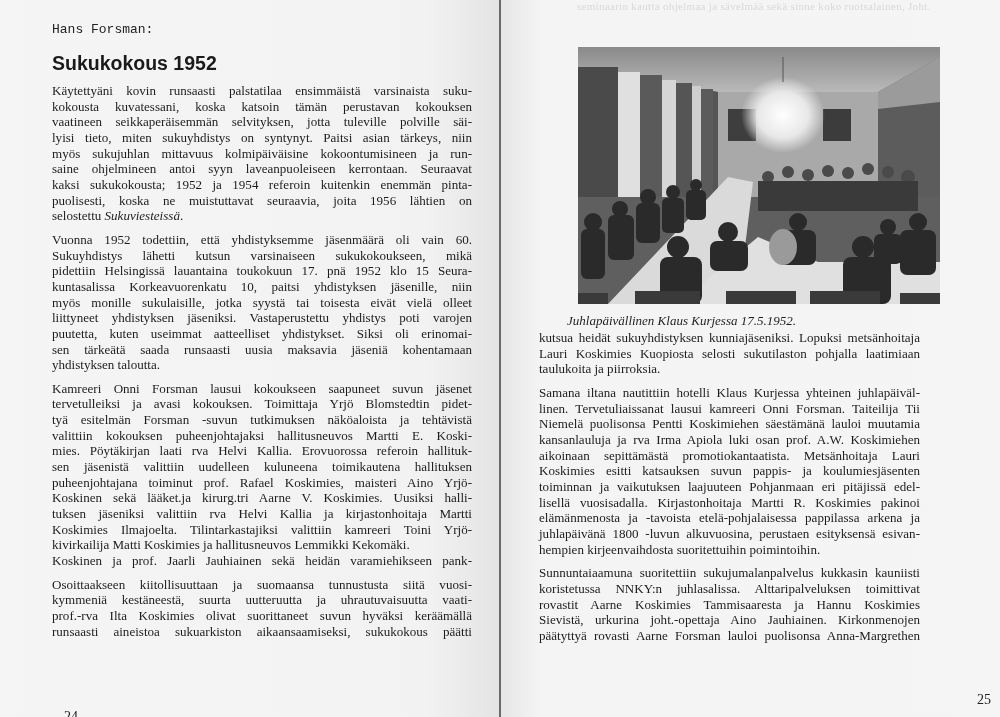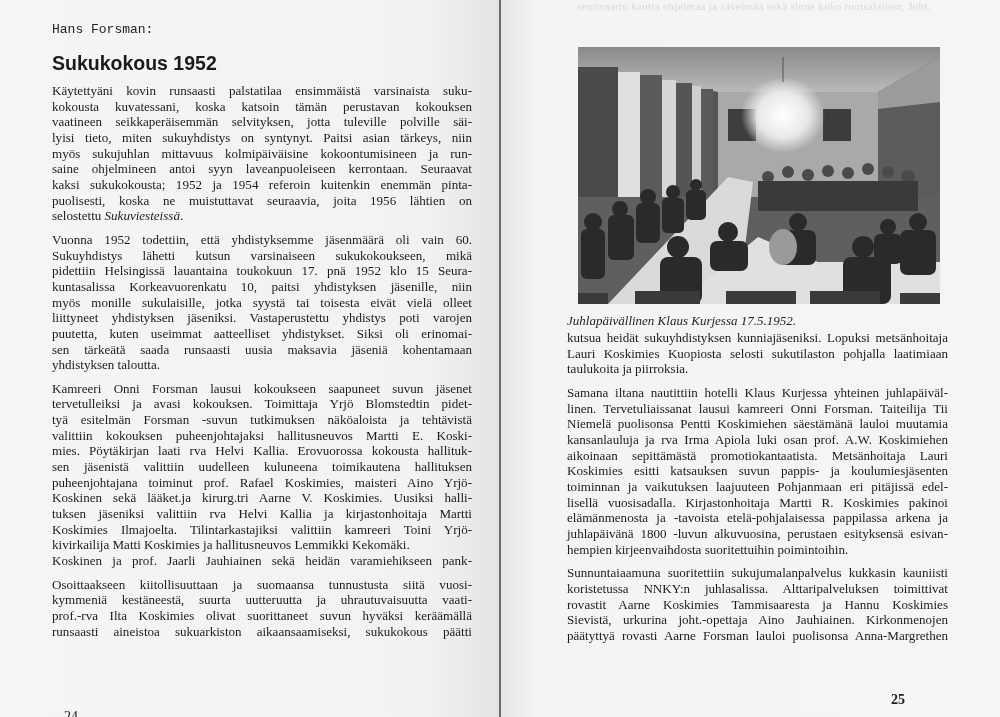--- a/index.html
+++ b/index.html
@@ -26,37 +26,37 @@
   }
   .text-block {
     position:absolute;
     font-size:13.05px; line-height:15.65px;
     text-align:justify; hyphens:none;
   }
   .text-block p { margin:0 0 8px 0; }
   .text-block .line { display:block; text-align:justify; text-align-last:justify; white-space:nowrap; }
   .text-block .line.last { text-align-last:left; }
   .left-col { left:52px; top:83px; width:420px; }
-  .right-col { left:567px; top:330px; width:381px; }
+  .right-col { left:539px; top:330px; width:381px; }
   .right-col p { margin-bottom:8px; }
 
   .photo {
     position:absolute; left:578px; top:47px; width:362px; height:257px;
     background:#6e6e6e; overflow:hidden;
   }
   .photo svg { display:block; }
   .caption {
     position:absolute; left:567px; top:313px; width:381px; text-align:left;
     font-style:italic; font-size:13px; color:#1e1e1e;
   }
   .page-number {
     position:absolute; font-size:14px; color:#222;
   }
   .pn-left { left:64px; top:687px;margin-top:22px; }
-  .pn-right { left:891px; top:692px;font-weight:bold; }
+  .pn-right { left:977px; top:692px; }
   .bleed {
     position:absolute; left:567px; top:0; width:381px; font-size:11px;
     color:#d9d9d9; white-space:nowrap; overflow:hidden; letter-spacing:0.3px;margin-left:10px;
   }
 </style>
 </head>
 <body>
 
 <div class="page page-left"></div>
 <div class="page page-right"></div>
@@ -86,21 +86,21 @@
     <span class="line">liittyneet yhdistyksen jäseniksi. Vastaperustettu yhdistys poti varojen</span>
     <span class="line">puutetta, kuten useimmat aatteelliset yhdistykset. Siksi oli erinomai-</span>
     <span class="line">sen tärkeätä saada runsaasti uusia maksavia jäseniä kohentamaan</span>
     <span class="line last">yhdistyksen taloutta.</span>
   </p>
   <p>
     <span class="line">Kamreeri Onni Forsman lausui kokoukseen saapuneet suvun jäsenet</span>
     <span class="line">tervetulleiksi ja avasi kokouksen. Toimittaja Yrjö Blomstedtin pidet-</span>
     <span class="line">tyä esitelmän Forsman -suvun tutkimuksen näköaloista ja tehtävistä</span>
     <span class="line">valittiin kokouksen puheenjohtajaksi hallitusneuvos Martti E. Koski-</span>
-    <span class="line">mies. Pöytäkirjan laati rva Helvi Kallia. Erovuorossa kokousta hallituk-</span>
+    <span class="line">mies. Pöytäkirjan laati rva Helvi Kallia. Erovuorossa referoin hallituk-</span>
     <span class="line">sen jäsenistä valittiin uudelleen kuluneena toimikautena hallituksen</span>
     <span class="line">puheenjohtajana toiminut prof. Rafael Koskimies, maisteri Aino Yrjö-</span>
     <span class="line">Koskinen sekä lääket.ja kirurg.tri Aarne V. Koskimies. Uusiksi halli-</span>
     <span class="line">tuksen jäseniksi valittiin rva Helvi Kallia ja kirjastonhoitaja Martti</span>
     <span class="line">Koskimies Ilmajoelta. Tilintarkastajiksi valittiin kamreeri Toini Yrjö-</span>
     <span class="line last">kivirkailija Matti Koskimies ja hallitusneuvos Lemmikki Kekomäki.</span>
     <span class="line">Koskinen ja prof. Jaarli Jauhiainen sekä heidän varamiehikseen pank-</span>
   </p>
   <p>
     <span class="line">Osoittaakseen kiitollisuuttaan ja suomaansa tunnustusta siitä vuosi-</span>

